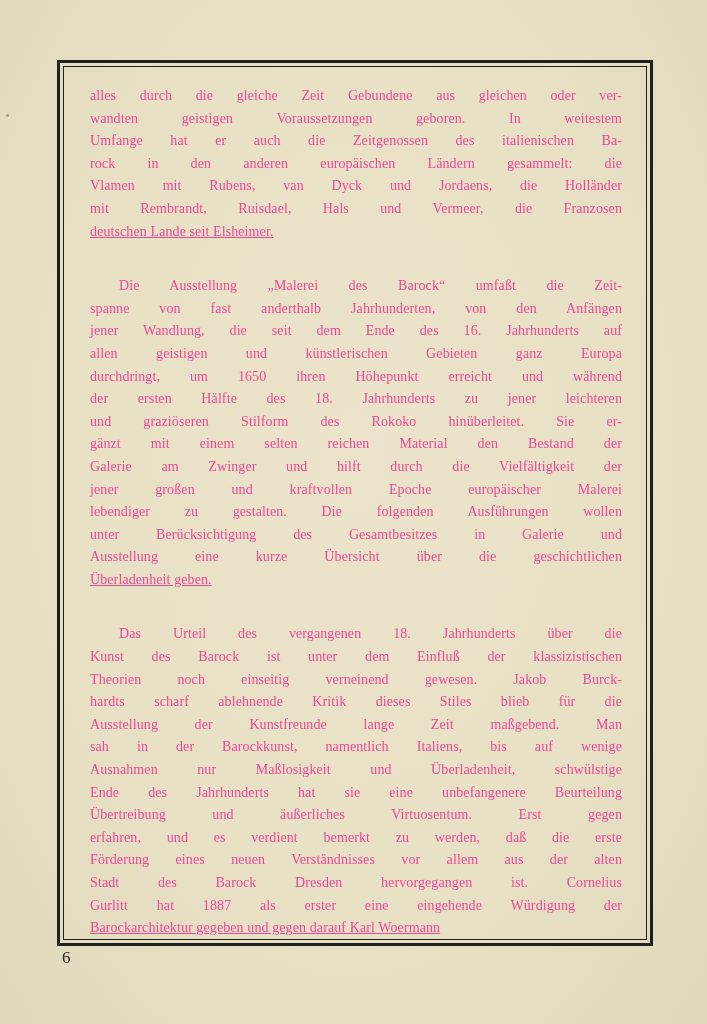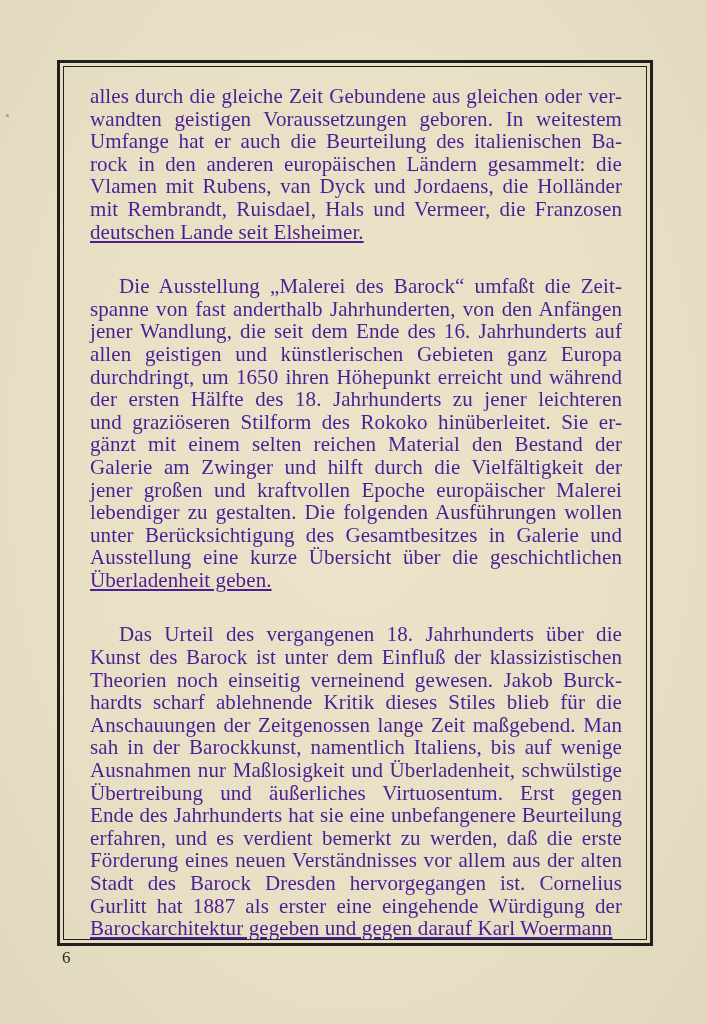--- a/index.html
+++ b/index.html
@@ -24,22 +24,22 @@
     box-sizing: border-box;
   }
   .page-frame-inner {
     position: absolute;
     inset: 3px;
     border: 1px solid #20201e;
     box-sizing: border-box;
     padding: 18px 24px 0 26px;
   }
   .text-block {
-    color: #4c1d95;
-    font-size: 21px;
+    color: #ec4899;
+    font-size: 14px;
     line-height: 22.6px;
     font-feature-settings: "onum";
   }
   .paragraph {
     margin: 0;
   }
   .line {
     text-align: justify;
     text-align-last: justify;
     white-space: normal;
@@ -77,21 +77,21 @@
 <body>
 
 <div class="scan-mark"></div>
 
 <div class="page-frame">
   <div class="page-frame-inner">
     <div class="text-block">
         <div class="paragraph">
           <div class="line">alles durch die gleiche Zeit Gebundene aus gleichen oder ver-</div>
           <div class="line">wandten geistigen Voraussetzungen geboren. In weitestem</div>
-          <div class="line">Umfange hat er auch die Beurteilung des italienischen Ba-</div>
+          <div class="line">Umfange hat er auch die Zeitgenossen des italienischen Ba-</div>
           <div class="line">rock in den anderen europäischen Ländern gesammelt: die</div>
           <div class="line">Vlamen mit Rubens, van Dyck und Jordaens, die Holländer</div>
           <div class="line">mit Rembrandt, Ruisdael, Hals und Vermeer, die Franzosen</div>
           <div class="line last">deutschen Lande seit Elsheimer.</div>
         </div>
         <div class="paragraph">
           <div class="line indent">Die Ausstellung „Malerei des Barock“ umfaßt die Zeit-</div>
           <div class="line">spanne von fast anderthalb Jahrhunderten, von den Anfängen</div>
           <div class="line">jener Wandlung, die seit dem Ende des 16. Jahrhunderts auf</div>
           <div class="line">allen geistigen und künstlerischen Gebieten ganz Europa</div>
@@ -104,25 +104,25 @@
           <div class="line">lebendiger zu gestalten. Die folgenden Ausführungen wollen</div>
           <div class="line">unter Berücksichtigung des Gesamtbesitzes in Galerie und</div>
           <div class="line">Ausstellung eine kurze Übersicht über die geschichtlichen</div>
           <div class="line last">Überladenheit geben.</div>
         </div>
         <div class="paragraph">
           <div class="line indent">Das Urteil des vergangenen 18. Jahrhunderts über die</div>
           <div class="line">Kunst des Barock ist unter dem Einfluß der klassizistischen</div>
           <div class="line">Theorien noch einseitig verneinend gewesen. Jakob Burck-</div>
           <div class="line">hardts scharf ablehnende Kritik dieses Stiles blieb für die</div>
-          <div class="line">Anschauungen der Zeitgenossen lange Zeit maßgebend. Man</div>
+          <div class="line">Ausstellung der Kunstfreunde lange Zeit maßgebend. Man</div>
           <div class="line">sah in der Barockkunst, namentlich Italiens, bis auf wenige</div>
           <div class="line">Ausnahmen nur Maßlosigkeit und Überladenheit, schwülstige</div>
+          <div class="line">Ende des Jahrhunderts hat sie eine unbefangenere Beurteilung</div>
           <div class="line">Übertreibung und äußerliches Virtuosentum. Erst gegen</div>
-          <div class="line">Ende des Jahrhunderts hat sie eine unbefangenere Beurteilung</div>
           <div class="line">erfahren, und es verdient bemerkt zu werden, daß die erste</div>
           <div class="line">Förderung eines neuen Verständnisses vor allem aus der alten</div>
           <div class="line">Stadt des Barock Dresden hervorgegangen ist. Cornelius</div>
           <div class="line">Gurlitt hat 1887 als erster eine eingehende Würdigung der</div>
           <div class="line last">Barockarchitektur gegeben und gegen darauf Karl Woermann</div>
         </div>
       </div>
   </div>
 </div>
 

